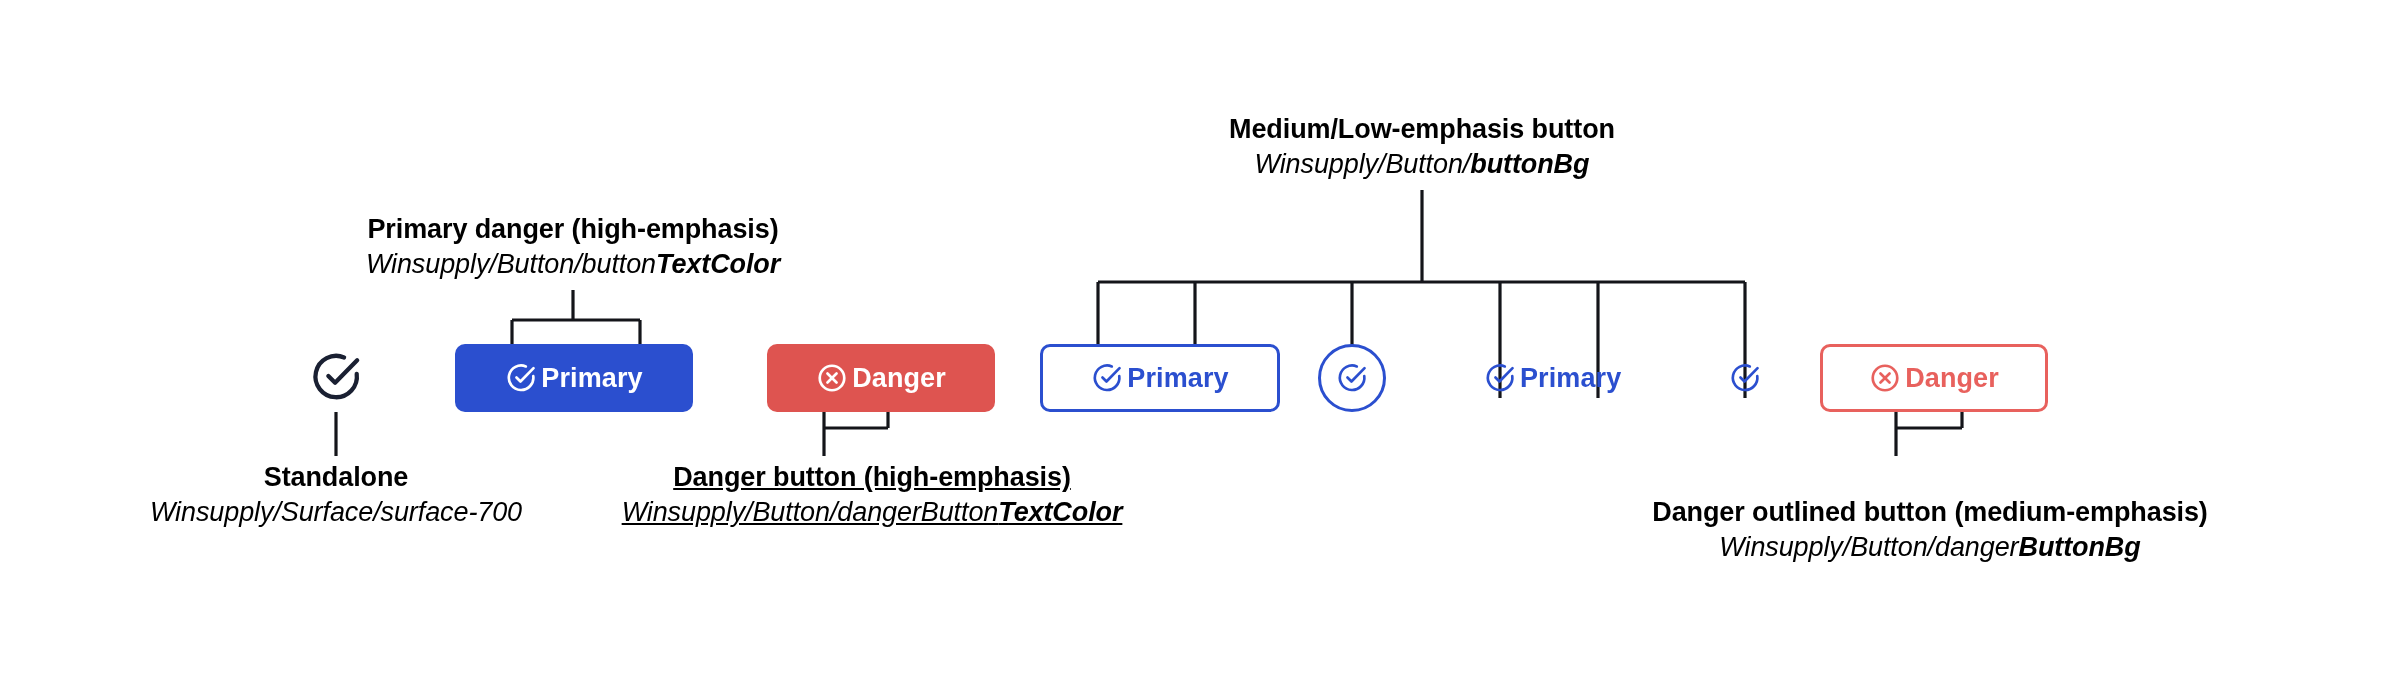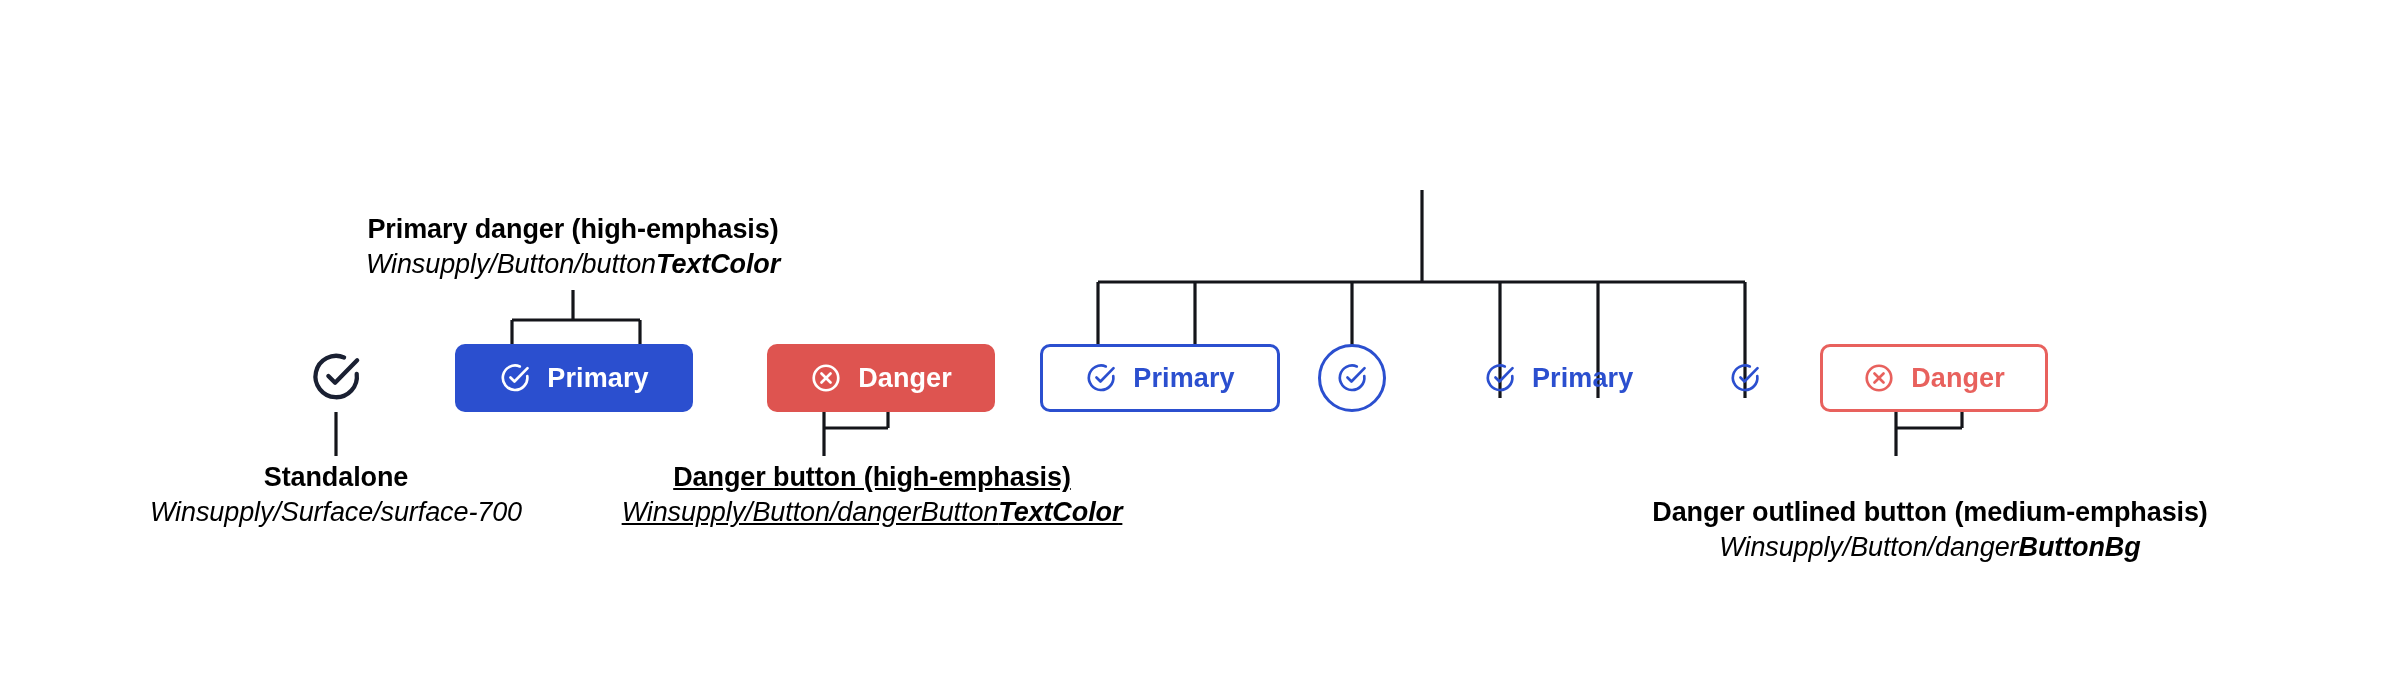--- a/index.html
+++ b/index.html
@@ -71,21 +71,21 @@
     position: absolute;
     display: flex;
     align-items: center;
     justify-content: center;
     box-sizing: border-box;
     height: 68px;
     border-radius: 10px;
     font-size: 27px;
     font-weight: 700;
     letter-spacing: 0.1px;
-    gap: 16px;
+    gap: 4px;
     padding: 0 28px;
     background: transparent;
     border: 0 solid transparent;
     user-select: none;
   }
   .btn .btn-label { line-height: 1; }
 
   .btn-filled-primary {
     background: #2b4fcf;
     color: #ffffff;
@@ -179,20 +179,24 @@
       <path d="M 1896 428 L 1896 378"></path>
       <path d="M 1962 428 L 1962 378"></path>
     </g>
   </svg>
 
   <div class="anno" style="left:573px; top:212px; transform:translateX(-50%);">
     <div class="anno-title">Primary danger (high-emphasis)</div>
     <div class="anno-token"><span>Winsupply/Button/button</span><b>TextColor</b></div>
   </div>
 
+  <div class="anno" style="left:1422px; top:112px; transform:translateX(-50%);">
+    <div class="anno-title">Medium/Low-emphasis button</div>
+    <div class="anno-token"><span>Winsupply/Button/</span><b>buttonBg</b></div>
+  </div>
 
   <div class="anno" style="left:336px; top:460px; transform:translateX(-50%);">
     <div class="anno-title">Standalone</div>
     <div class="anno-token"><span>Winsupply/Surface/surface-700</span><b></b></div>
   </div>
 
   <div class="anno" style="left:872px; top:460px; transform:translateX(-50%);text-decoration:underline;">
     <div class="anno-title">Danger button (high-emphasis)</div>
     <div class="anno-token"><span>Winsupply/Button/dangerButton</span><b>TextColor</b></div>
   </div>

